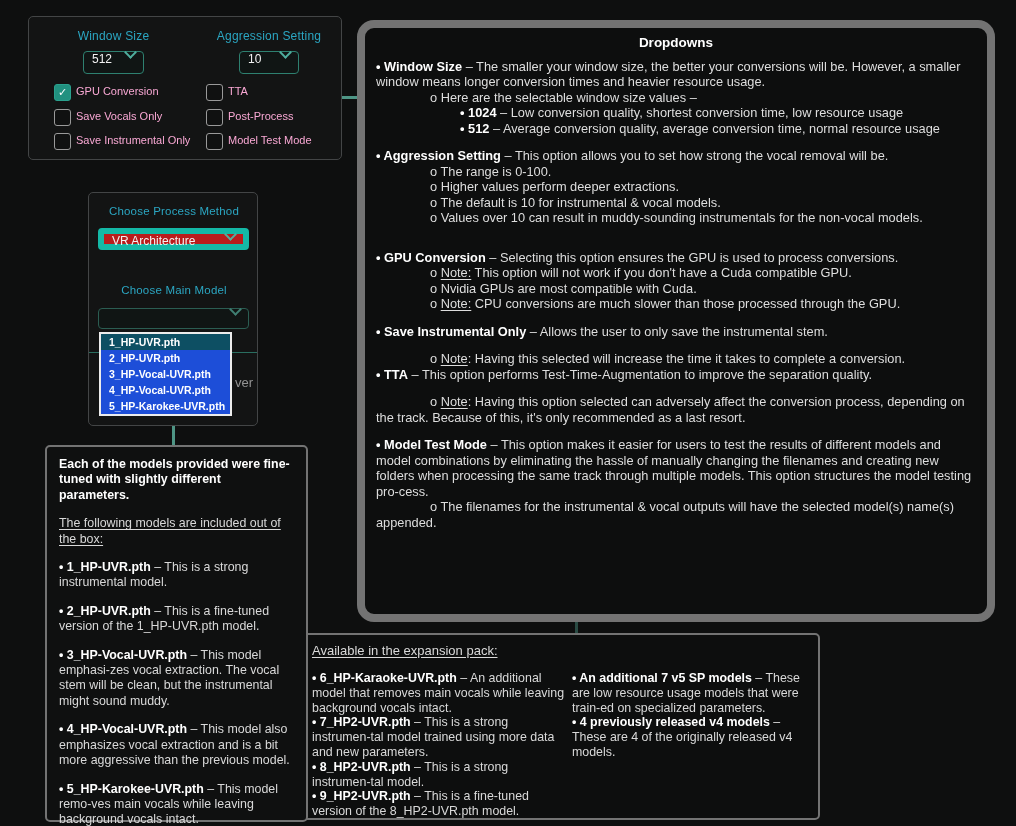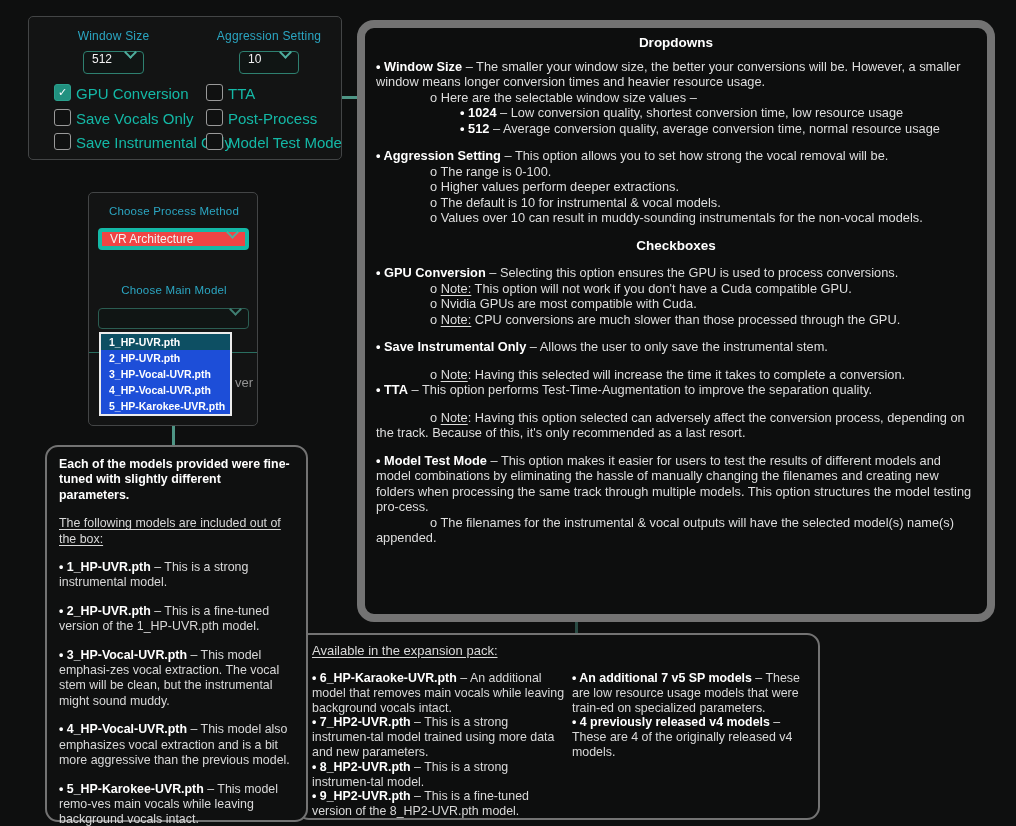--- a/index.html
+++ b/index.html
@@ -2,37 +2,37 @@
 <html><head>
 <meta charset="utf-8">
 <style>
   html,body{margin:0;padding:0;background:#0e0f0f;}
   .stage{position:relative;width:1016px;height:826px;background:#0e0f0f;overflow:hidden;
          font-family:"Liberation Sans",sans-serif;color:#dcdcdc;}
   .abs{position:absolute;box-sizing:border-box;}
   
   .gray-panel{background:#131414;border:1px solid #434546;border-radius:5px;}
   .teal-panel{background:#0d0e0e;border:8px solid #737373;border-radius:17px;}
-  .teal-panel.thin{border-width:2px;border-radius:13px;}
+  .teal-panel.thin{border-width:2px;border-radius:5px;}
   
   .cyan{color:#2ba6c2;font-size:12px;letter-spacing:.2px;text-align:center;}
   
   .dd{display:flex;align-items:flex-start;justify-content:space-between;padding:0 8px;
       background:#101514;border:1px solid #2e8070;border-radius:4px;color:#f2f2f2;font-size:12px;}
-  .dd.bright{border:4px solid #14b8a6;background:#ef4444;}
+  .dd.bright{border:6px solid #14b8a6;background:#b91c1c;}
   .dd.dim{border:1px solid #2b5d52;}
   .chev{width:7px;height:7px;border-right:2px solid #4fae9e;border-bottom:2px solid #4fae9e;
         transform:rotate(45deg);margin-top:-4px;flex:0 0 auto;}
   .dd.dim .chev{border-color:#3f7f72;}
   
   .cb{position:absolute;width:15px;height:15px;border:1px solid #9a9a9a;border-radius:3px;
       background:#101111;display:flex;align-items:center;justify-content:center;}
   .cb.checked{background:#219180;border-color:#2aa18e;}
   .cb .tick{color:#fff;font-size:11px;line-height:11px;}
-  .cb-label{position:absolute;font-size:15px;color:#14b8a6;white-space:nowrap;}
+  .cb-label{position:absolute;font-size:11px;color:#f9a8d4;white-space:nowrap;}
   
   .mlist{background:#1d4ed8;border:2px solid #ececec;}
   .mitem{height:16px;line-height:16px;padding-left:8px;font-size:10.5px;font-weight:600;color:#fff;white-space:nowrap;}
   .mitem.sel{background:#0d4f63;}
   
   .doc{font-size:12.8px;line-height:15.5px;color:#dedede;}
   .doc-h{text-align:center;font-weight:bold;color:#fff;font-size:13.5px;}
   .doc-line{}
   .i1{text-indent:54px;}
   .i2{text-indent:84px;}
@@ -122,21 +122,20 @@
       <div class="doc-line i1">o Here are the selectable window size values –</div>
       <div class="doc-line i2"><b class="t">• 1024</b><span> – Low conversion quality, shortest conversion time, low resource usage</span></div>
       <div class="doc-line i2"><b class="t">• 512</b><span> – Average conversion quality, average conversion time, normal resource usage</span></div>
       <div class="gap"></div>
       <div class="doc-line"><b class="t">• Aggression Setting</b><span> – This option allows you to set how strong the vocal removal will be.</span></div>
       <div class="doc-line i1">o The range is 0-100.</div>
       <div class="doc-line i1">o Higher values perform deeper extractions.</div>
       <div class="doc-line i1">o The default is 10 for instrumental &amp; vocal models.</div>
       <div class="doc-line i1">o Values over 10 can result in muddy-sounding instrumentals for the non-vocal models.</div>
       <div class="gap"></div>
-      <div class="doc-h">Checkboxes</div>
       <div class="gap"></div>
       <div class="doc-line"><b class="t">• GPU Conversion</b><span> – Selecting this option ensures the GPU is used to process conversions.</span></div>
       <div class="doc-line i1"><span>o </span><u>Note:</u><span> This option will not work if you don't have a Cuda compatible GPU.</span></div>
       <div class="doc-line i1">o Nvidia GPUs are most compatible with Cuda.</div>
       <div class="doc-line i1"><span>o </span><u>Note:</u><span> CPU conversions are much slower than those processed through the GPU.</span></div>
       <div class="gap"></div>
       <div class="doc-line"><b class="t">• Save Instrumental Only</b><span> – Allows the user to only save the instrumental stem.</span></div>
       <div class="gap"></div>
       <div class="doc-line i1"><span>o </span><u>Note</u><span>: Having this selected will increase the time it takes to complete a conversion.</span></div>
       <div class="doc-line"><b class="t">• TTA</b><span> – This option performs Test-Time-Augmentation to improve the separation quality.</span></div>

